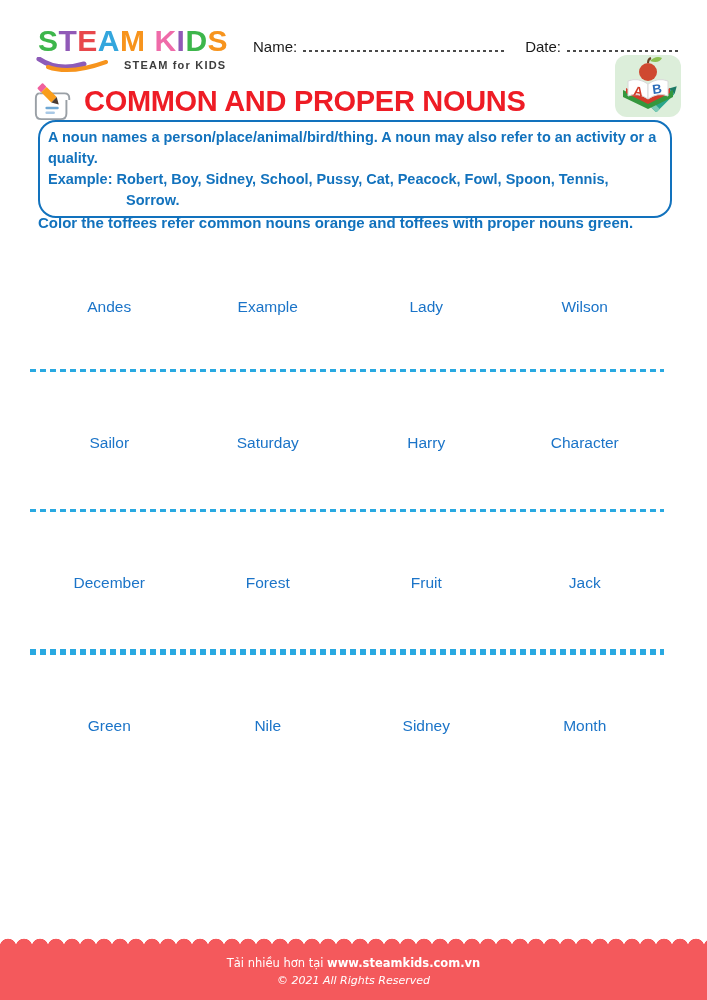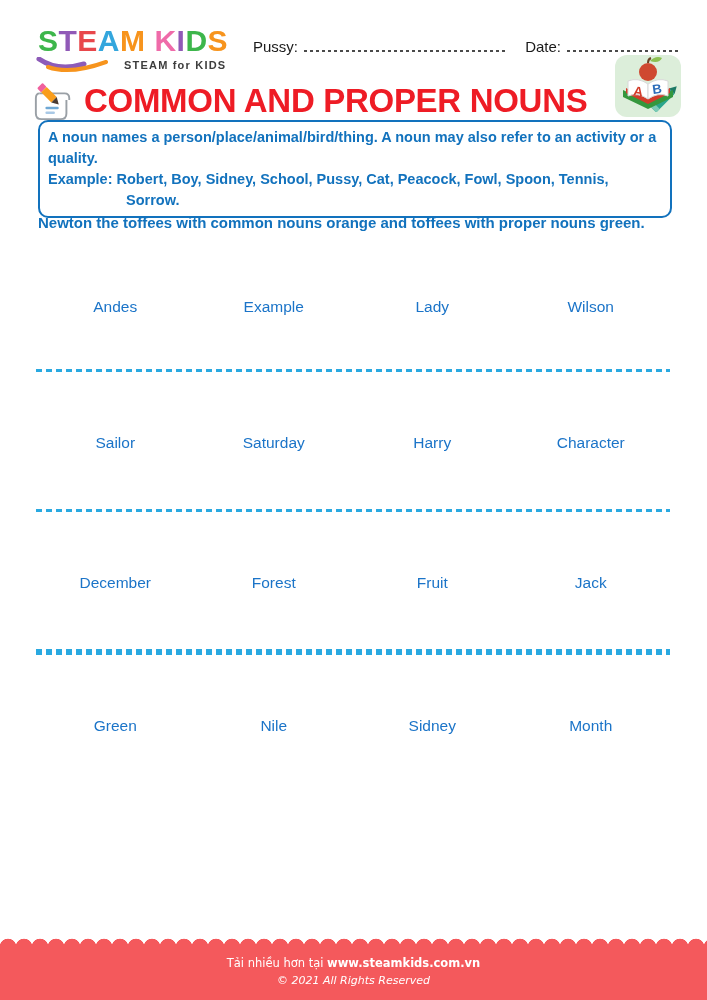--- a/index.html
+++ b/index.html
@@ -25,36 +25,36 @@
   .namedate{position:absolute;left:253px;right:24px;top:38px;display:flex;align-items:flex-end;font-size:15px;color:#1a1a1a;}
   .nd-label{flex:0 0 auto;font-weight:normal;}
   .fill-line{flex:1 1 auto;height:2px;margin:0 4px 3px 6px;
     background-image:repeating-linear-gradient(90deg,var(--line-gray) 0 3px,transparent 3px 6px);}
   .fill-line.date{flex:0 0 112px;}
   .nd-gap{flex:0 0 14px;}
 
   
   .title-row{position:absolute;left:32px;top:80px;display:flex;align-items:center;}
   .title-icon{width:44px;height:42px;flex:0 0 auto;margin-right:8px;}
-  .page-title{font-size:33px;font-weight:bold;color:var(--title-red);letter-spacing:-.3px;}
+  .page-title{font-size:29px;font-weight:bold;color:var(--title-red);letter-spacing:-.3px;}
 
   .book-icon{position:absolute;top:55px;right:26px;width:66px;height:62px;}
 
   
   .def-box{position:absolute;left:38px;top:120px;width:634px;border:2px solid var(--text-blue);
-    border-radius:10px;padding:5px 8px;color:var(--text-blue);font-weight:bold;
+    border-radius:18px;padding:5px 8px;color:var(--text-blue);font-weight:bold;
     font-size:14.5px;line-height:21px;}
   .def-indent{padding-left:78px;}
 
   
   .instruction{position:absolute;left:38px;top:211px;width:636px;color:var(--text-blue);
     font-weight:bold;font-size:15px;line-height:23px;}
 
   
-  .word-grid{position:absolute;left:36px;top:280px;width:634px;}
+  .word-grid{position:absolute;left:30px;top:280px;width:634px;}
   .grid-row{display:grid;grid-template-columns:repeat(4,1fr);}
   .grid-row .word{text-align:center;color:var(--word-blue);font-size:15.5px;}
   .row-1{height:89px;padding-top:18px;}
   .row-2,.row-3,.row-4{height:137px;padding-top:62px;}
   .row-5{height:90px;padding-top:62px;}
   .dash-sep{height:3px;width:100%;
     background-image:repeating-linear-gradient(90deg,var(--dash-blue) 0 6px,transparent 6px 10px);}
 
   
   .footer{position:absolute;left:0;right:0;bottom:0;}
@@ -77,21 +77,21 @@
     <div class="logo-sub">
       <svg class="swoosh" viewBox="0 0 74 16">
         <path d="M3,2 Q22,15 48,7" stroke="#8d5bb8" stroke-width="5" fill="none" stroke-linecap="round"></path>
         <path d="M12,10 Q34,18 70,5" stroke="#f7941d" stroke-width="4" fill="none" stroke-linecap="round"></path>
       </svg>
       <span class="logo-subtitle">STEAM for KIDS</span>
     </div>
   </div>
 
   <div class="namedate">
-    <span class="nd-label">Pussy:</span>
+    <span class="nd-label">Name:</span>
     <span class="fill-line"></span>
     <span class="nd-gap"></span>
     <span class="nd-label">Date:</span>
     <span class="fill-line date"></span>
   </div>
 
   <div class="title-row">
     <svg class="title-icon" viewBox="0 0 44 44">
       <path d="M7 14 q-4 0 -4 5 v16 q0 6 6 6 h20 q6 0 6 -6 v-14" fill="#ffffff" stroke="#9aa0a6" stroke-width="2"></path>
       <path d="M7 14 h26 q5 0 5 5 v2" fill="none" stroke="#9aa0a6" stroke-width="2"></path>
@@ -123,21 +123,21 @@
     <text x="18" y="40" font-size="13" font-weight="bold" fill="#d23c2a" transform="rotate(8 18 40)" font-family="Liberation Sans, sans-serif">A</text>
     <text x="38" y="39" font-size="13" font-weight="bold" fill="#2b6cb8" transform="rotate(-8 38 39)" font-family="Liberation Sans, sans-serif">B</text>
   </svg>
 
   <div class="def-box">
     <div>A noun names a person/place/animal/bird/thing. A noun may also refer to an activity or a quality.</div>
     <div>Example: Robert, Boy, Sidney, School, Pussy, Cat, Peacock, Fowl, Spoon, Tennis,</div>
     <div class="def-indent">Sorrow.</div>
   </div>
 
-  <div class="instruction">Newton the toffees with common nouns orange and toffees with proper nouns green.</div>
+  <div class="instruction">Color the toffees refer common nouns orange and toffees with proper nouns green.</div>
 
   <div class="word-grid">
       <div class="grid-row row-1">
         <div class="word">Andes</div>
         <div class="word">Example</div>
         <div class="word">Lady</div>
         <div class="word">Wilson</div>
       </div>
       <div class="dash-sep"></div>
       <div class="grid-row row-2">

